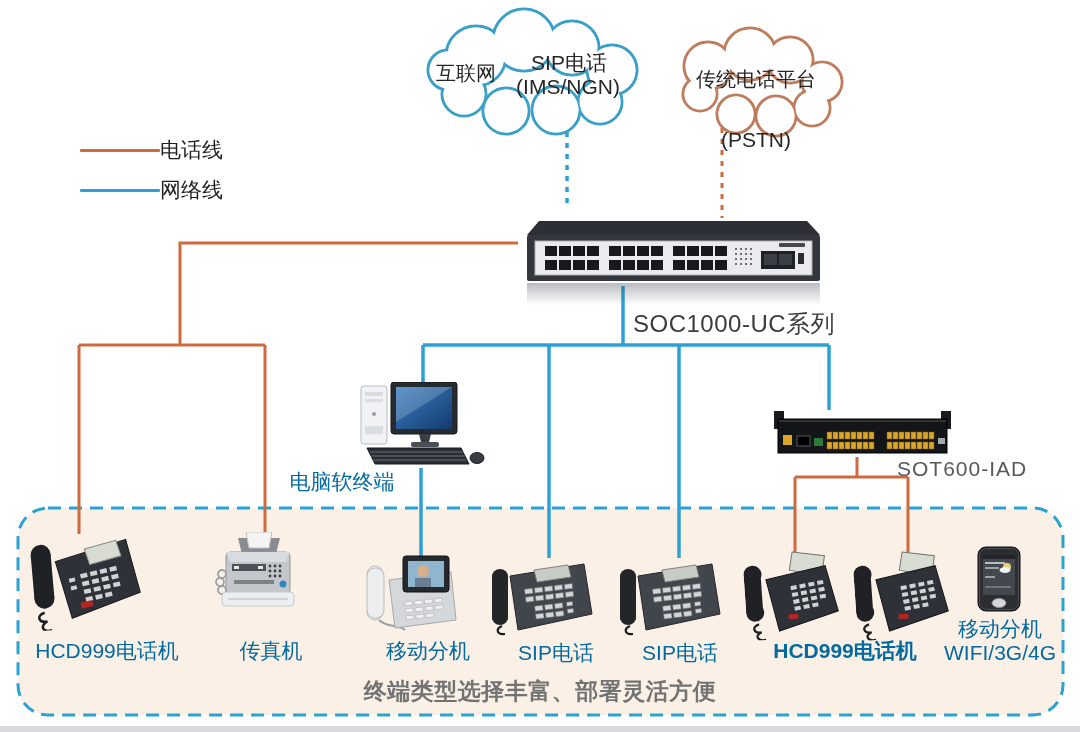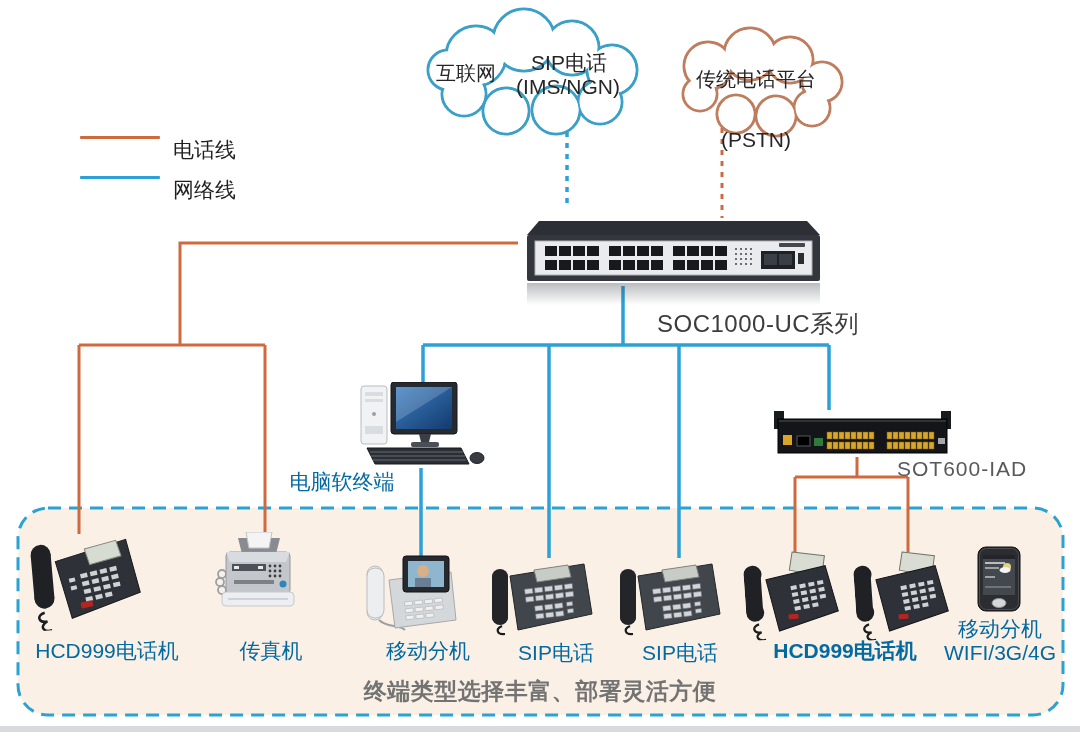--- a/index.html
+++ b/index.html
@@ -9,28 +9,28 @@
   }
   .abs{position:absolute;}
   svg{display:block;}
   
   #wires{position:absolute;left:0;top:0;z-index:1;}
   
   .device{position:absolute;z-index:2;}
   
   .lbl{position:absolute;z-index:3;font-size:21px;line-height:1.1;color:#0369a1;text-align:center;white-space:nowrap;}
   
-  .legend-row{position:absolute;z-index:3;display:flex;align-items:flex-start;gap:13px;}
+  .legend-row{position:absolute;z-index:3;display:flex;align-items:center;}
   .legend-swatch{width:80px;height:3px;border-radius:1px;}
   .legend-text{font-size:21px;color:#1f1f1f;}
   
   .cloud{position:absolute;z-index:2;}
   .cloud .ctext{position:absolute;color:#262626;text-align:center;white-space:nowrap;}
   
-  #switch-label{left:633px;top:311px;font-size:24px;color:#3c3c3c;letter-spacing:.5px;margin-left:24px;}
+  #switch-label{left:633px;top:311px;font-size:24px;color:#3c3c3c;letter-spacing:.5px;}
   #softphone-label{left:281px;top:470px;width:122px;font-size:21px;}
   #iad-label{left:866px;top:457px;font-size:21px;color:#58595b;letter-spacing:1px;margin-left:31px;}
   #footer-caption{left:340px;top:679px;width:400px;font-size:23px;font-weight:bold;color:#737373;letter-spacing:.5px;}
   .hcd-bold{font-weight:600;}
   #bottom-strip{left:0;bottom:0;width:1080px;height:6px;background:#d8dade;z-index:4;}
 </style>
 </head>
 <body>
 
 <div id="canvas">

